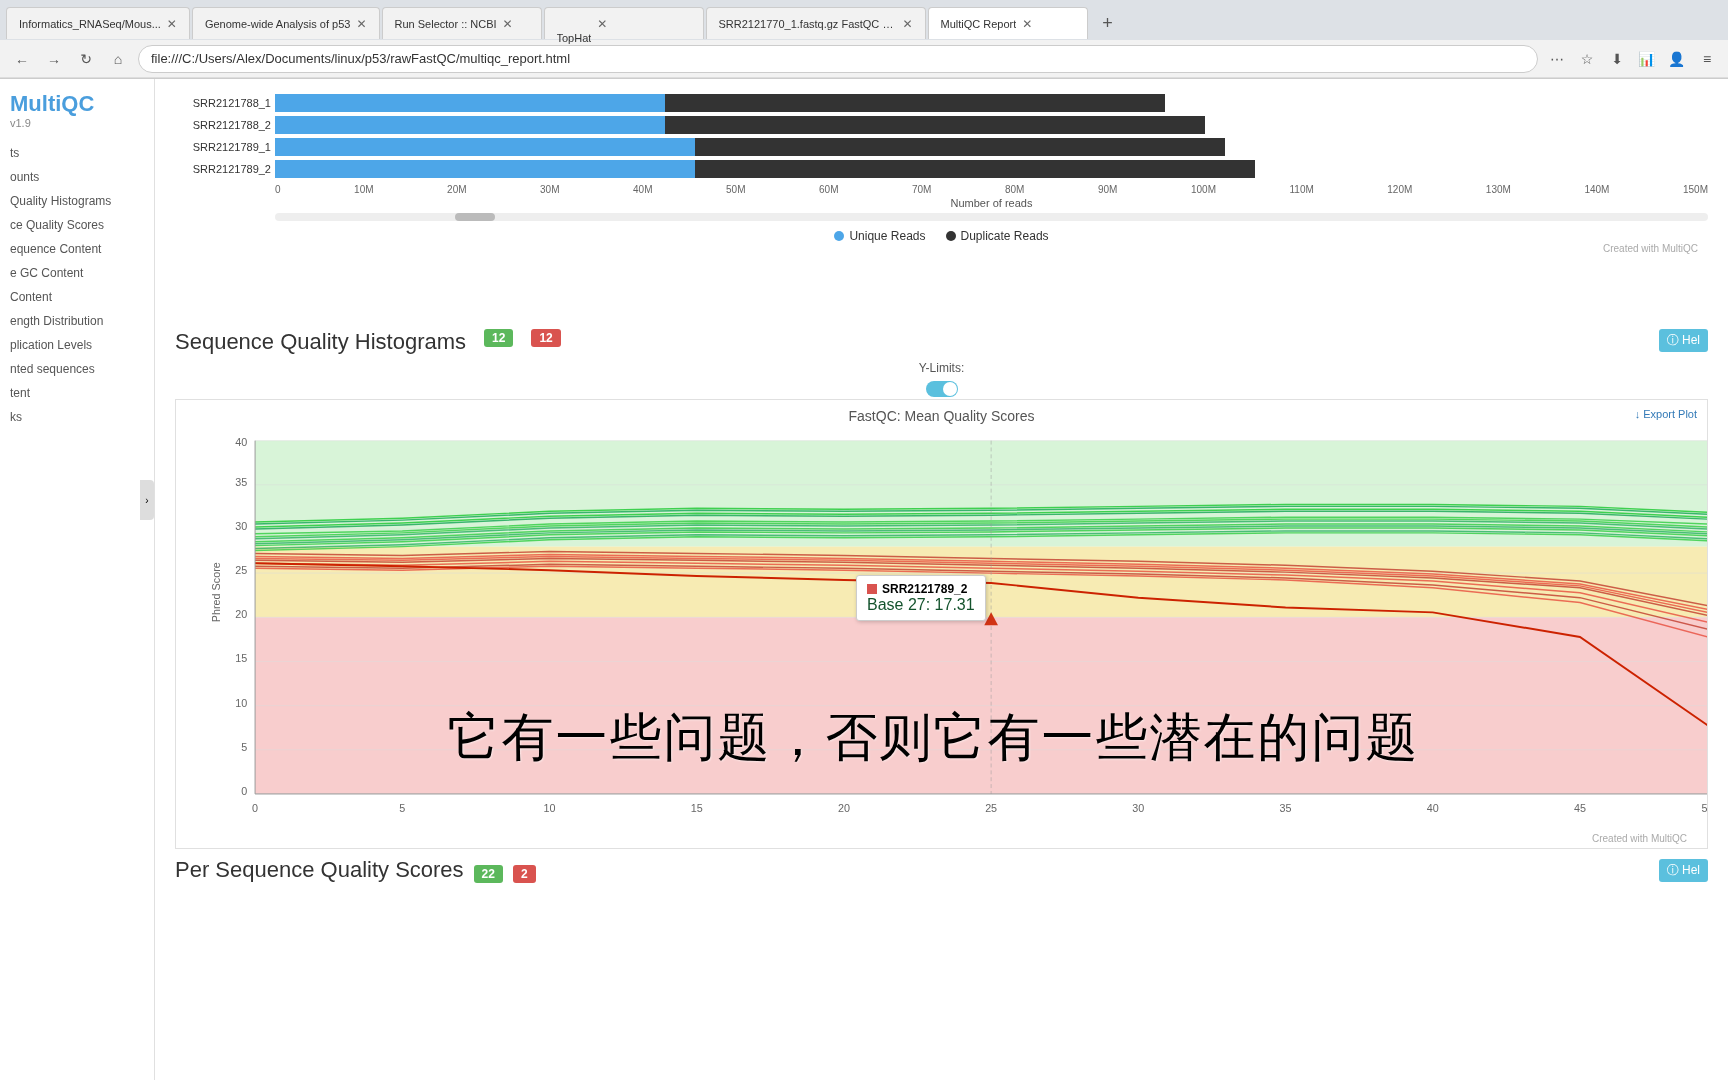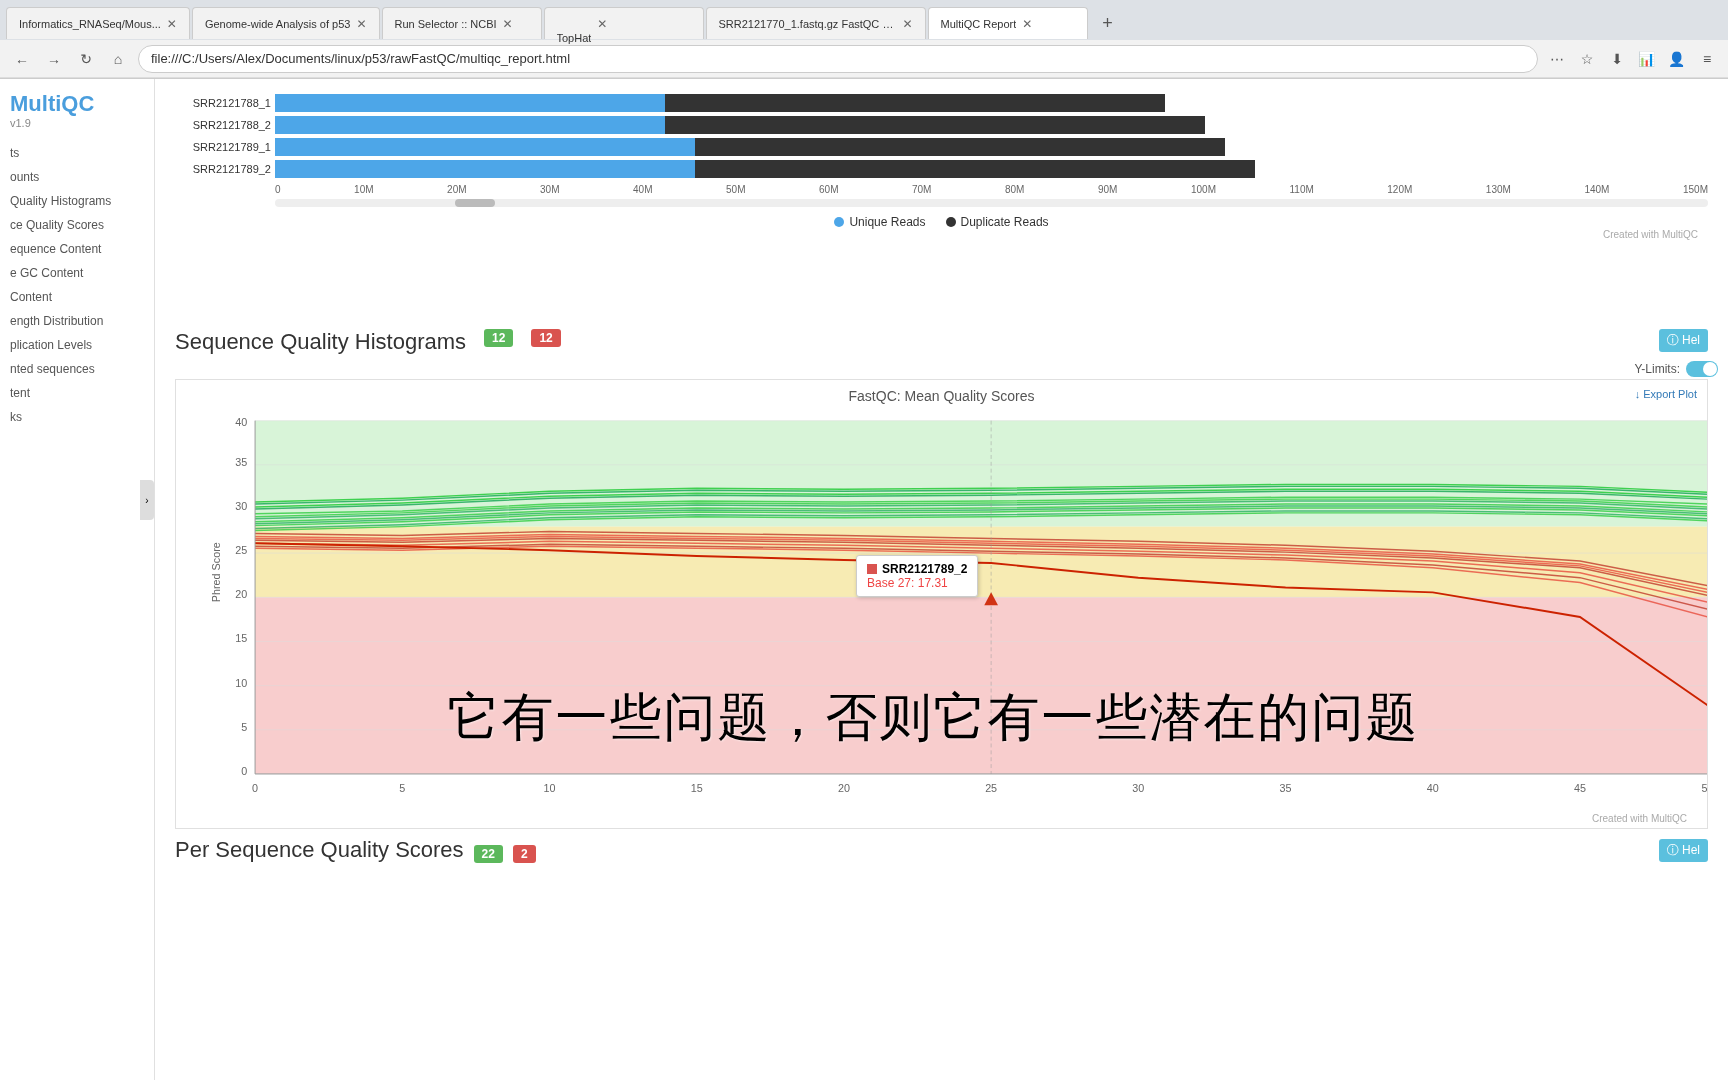--- a/index.html
+++ b/index.html
@@ -43,38 +43,38 @@
     .created-with { text-align: right; font-size: 10px; color: #aaa; margin-right: 10px; }
 
     
     .section-header { padding: 10px 20px 4px 20px; display: flex; align-items: flex-start; gap: 18px; }
     .section-title { font-size: 22px; color: #333; font-weight: normal; }
     .badge-green { background: #5cb85c; color: #fff; font-size: 12px; padding: 2px 8px; border-radius: 3px; font-weight: bold; }
     .badge-red { background: #d9534f; color: #fff; font-size: 12px; padding: 2px 8px; border-radius: 3px; font-weight: bold; }
     .section-desc { padding: 0 20px 6px 20px; font-size: 13px; color: #555; }
 
     
-    .y-limits-bar { display: flex; justify-content: flex-end; align-items: center; padding: 2px 10px; font-size: 12px; color: #555; gap: 6px; }
+    .y-limits-bar { display: flex; justify-content: flex-end; align-items: center; padding: 2px 10px; font-size: 12px; color: #555; gap: 6px; flex-direction: column; }
     .y-limits-toggle { width: 32px; height: 16px; background: #5bc0de; border-radius: 8px; position: relative; }
     .y-limits-toggle-dot { width: 14px; height: 14px; background: #fff; border-radius: 50%; position: absolute; right: 1px; top: 1px; }
     .help-btn { background: #5bc0de; color: #fff; border: none; border-radius: 3px; padding: 3px 8px; font-size: 12px; cursor: pointer; }
 
     
     .chart-container { margin: 0 20px; background: #fff; border: 1px solid #e0e0e0; height: 450px; position: relative; overflow: hidden; }
     .chart-title { text-align: center; font-size: 14px; color: #555; padding: 8px; }
     .export-btn { position: absolute; top: 8px; right: 10px; font-size: 11px; color: #337ab7; cursor: pointer; }
 
     
     .chart-svg { width: 100%; height: 400px; }
 
     
     .tooltip-box { position: absolute; background: #fff; border: 1px solid #ccc; padding: 6px 10px; font-size: 12px; border-radius: 3px; box-shadow: 1px 1px 4px rgba(0,0,0,0.2); pointer-events: none; }
     .tooltip-title { display: flex; align-items: center; gap: 5px; font-weight: bold; font-size: 12px; }
     .tooltip-dot { width: 10px; height: 10px; background: #d9534f; }
-    .tooltip-value { font-size: 12px; color: #ef4444; }
+    .tooltip-value { font-size: 16px; color: #14532d; }
 
     
     .subtitle-overlay { position: absolute; bottom: 75px; left: 0; right: 16px; text-align: center; font-size: 52px; color: #000; font-weight: normal; letter-spacing: 2px; pointer-events: none; text-shadow: 1px 1px 2px rgba(255,255,255,0.5); }
     .bottom-title { font-size: 22px; color: #333; font-weight: normal; }
 
     .created-bottom { text-align: right; font-size: 10px; color: #aaa; padding-right: 10px; }
 
     
     .per-seq-section { padding: 8px 20px 0 20px; display: flex; align-items: center; justify-content: space-between; }
     .per-seq-left { display: flex; align-items: flex-end; gap: 10px; }
@@ -205,20 +205,21 @@
           <span>70M</span>
           <span>80M</span>
           <span>90M</span>
           <span>100M</span>
           <span>110M</span>
           <span>120M</span>
           <span>130M</span>
           <span>140M</span>
           <span>150M</span>
       </div>
+      <div style="text-align:center;font-size:11px;color:#555;margin-top:2px;margin-left:100px;">Number of reads</div>
 
       <div style="height:8px;background:#eee;margin:4px 0 0 100px;border-radius:4px;">
         <div style="width:40px;height:8px;background:#bbb;border-radius:4px;margin-left:180px;"></div>
       </div>
 
       <div class="legend">
         <div class="legend-item">
           <div class="legend-dot" style="background:#4da6e8;"></div>
           <span>Unique Reads</span>
         </div>

